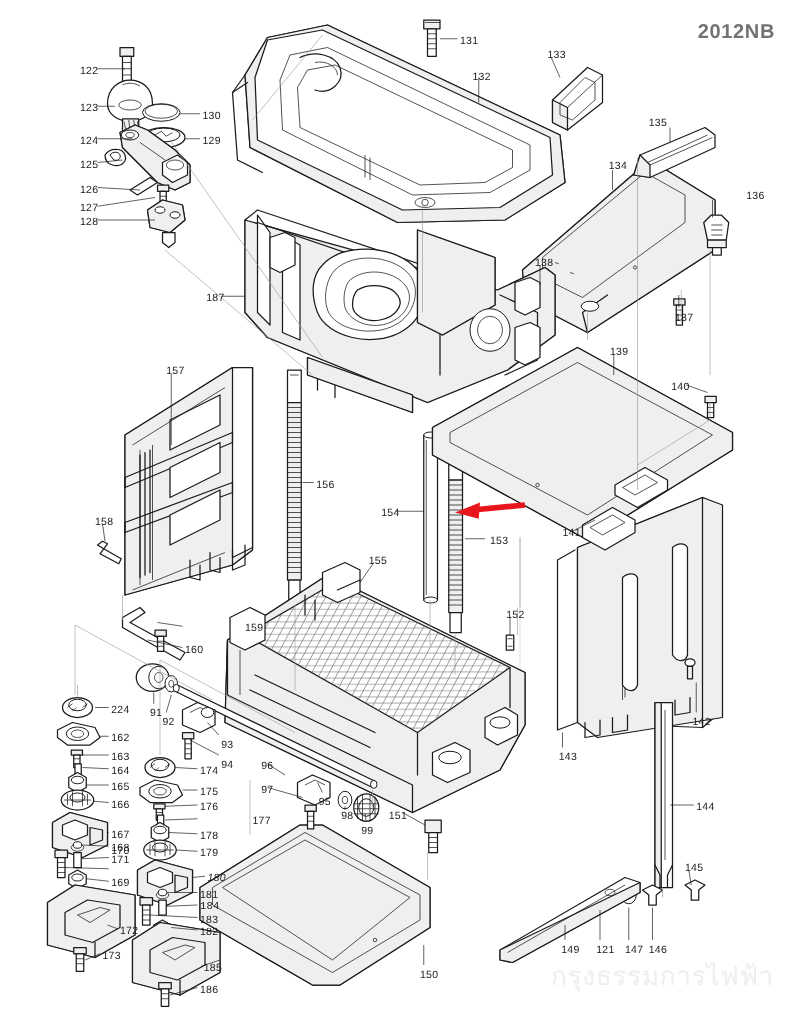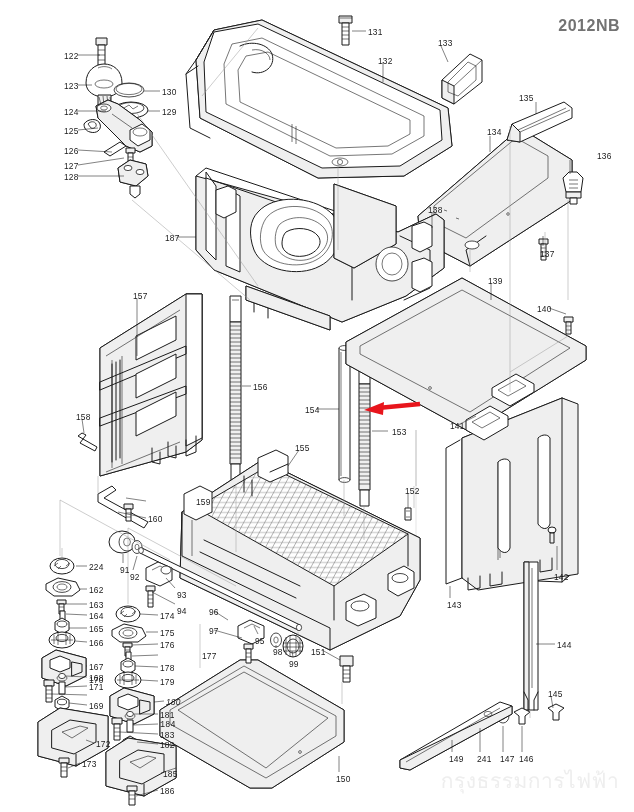--- a/index.html
+++ b/index.html
@@ -664,21 +664,21 @@
       <div class="lbl" style="left: 428px; top: 206px;">138</div>
       <div class="lbl" style="left: 488px; top: 277px;">139</div>
       <div class="lbl" style="left: 537px; top: 305px;">140</div>
       <div class="lbl" style="left: 450px; top: 422px;">141</div>
       <div class="lbl" style="left: 554px; top: 573px;">142</div>
       <div class="lbl" style="left: 447px; top: 601px;">143</div>
       <div class="lbl" style="left: 557px; top: 641px;">144</div>
       <div class="lbl" style="left: 548px; top: 690px;">145</div>
       <div class="lbl" style="left: 519px; top: 755px;">146</div>
       <div class="lbl" style="left: 500px; top: 755px;">147</div>
-      <div class="lbl" style="left: 477px; top: 755px;">241</div>
+      <div class="lbl" style="left: 477px; top: 755px;">121</div>
       <div class="lbl" style="left: 449px; top: 755px;">149</div>
       <div class="lbl" style="left: 336px; top: 775px;">150</div>
       <div class="lbl" style="left: 311px; top: 648px;">151</div>
       <div class="lbl" style="left: 405px; top: 487px;">152</div>
       <div class="lbl" style="left: 392px; top: 428px;">153</div>
       <div class="lbl" style="left: 305px; top: 406px;">154</div>
       <div class="lbl" style="left: 295px; top: 444px;">155</div>
       <div class="lbl" style="left: 253px; top: 383px;">156</div>
       <div class="lbl" style="left: 133px; top: 292px;">157</div>
       <div class="lbl" style="left: 76px; top: 413px;">158</div>

